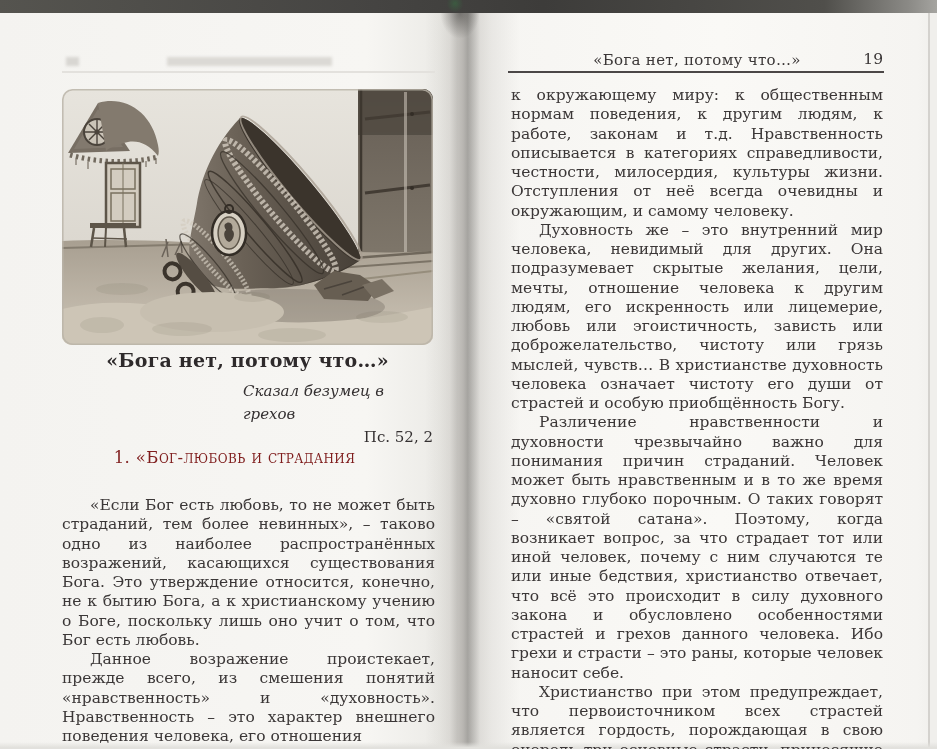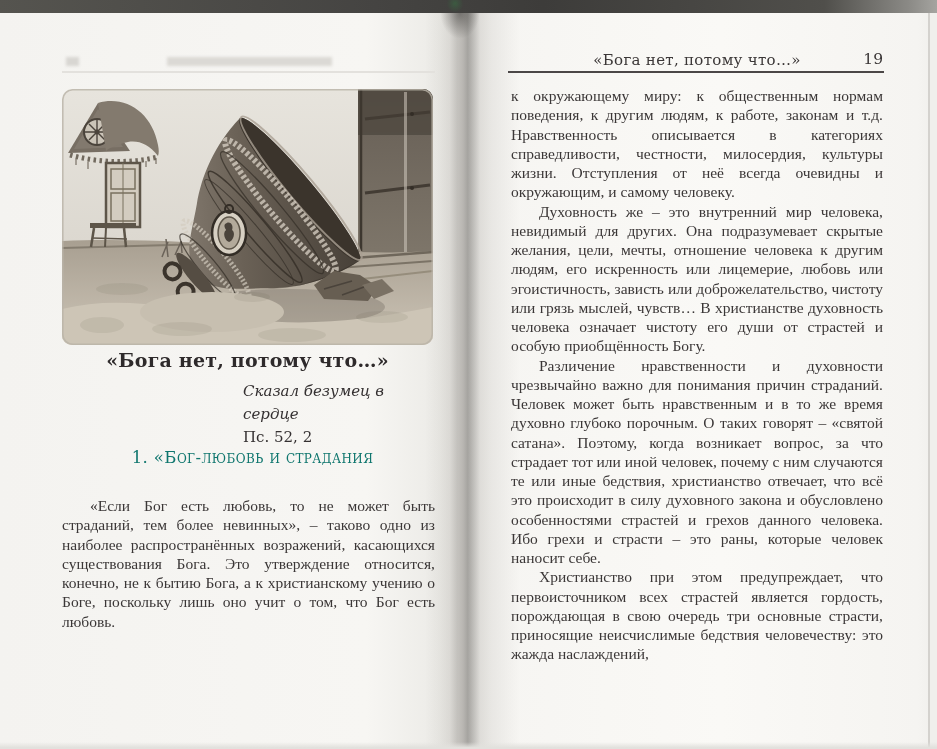--- a/index.html
+++ b/index.html
@@ -70,30 +70,30 @@
     position:absolute; left:60px; top:349px; width:375px;
     text-align:center; font-size:19px; font-weight:bold; color:#2e2a2b;
     letter-spacing:0.2px;
   }
   .lp-epigraph{
     position:absolute; left:243px; top:380px; width:192px;
     font-style:italic; font-size:15px; line-height:23px; color:#343031;
   }
   .lp-epigraph-src{
     position:absolute; left:243px; top:428px; width:190px;
-    font-size:15px; color:#343031;
+    text-align:right; font-size:15px; color:#343031;
   }
   .lp-heading{
-    position:absolute; left:65px; top:447px; width:375px;
+    position:absolute; left:47px; top:447px; width:375px;
     text-align:center; font-size:16.5px; line-height:22px;
-    font-variant:small-caps; letter-spacing:0.4px; color:#0f766e;
+    font-variant:small-caps; letter-spacing:0.4px; color:#7f1d1d;
   }
   .body-col p{
     margin:0; font-size:15.5px; line-height:19.25px;
-    text-align:justify; color:#3b3737;font-family:Liberation Serif, serif;
+    text-align:justify; color:#3b3737;
   }
   .body-col p.indent{ text-indent:28px; }
   .lp-body{ position:absolute; left:62px; top:496px; width:373px; }
 
   
   .rp-header-title{
     position:absolute; left:511px; top:51px; width:372px;
     text-align:center; font-size:15px; color:#3b3737; letter-spacing:0.3px;
   }
   .rp-page-num{
@@ -248,30 +248,31 @@
         <ellipse cx="40" cy="236" rx="22" ry="8"></ellipse>
           <ellipse cx="190" cy="208" rx="18" ry="5"></ellipse>
       </g>
       <rect x="0.8" y="0.8" width="369.4" height="254.4" rx="10" fill="none" stroke="#b9b3a8" stroke-width="1.6" opacity="0.8"></rect>
     </svg>
   </div>
 
   <div class="lp-title">«Бога нет, потому что…»</div>
 
   <div class="lp-epigraph">
-    <div>Сказал безумец в сердце</div>
+    <div>Сказал безумец в грехов</div>
   </div>
   <div class="lp-epigraph-src">Пс. 52, 2</div>
 
   <div class="lp-heading">
     <div>1. «Бог-любовь и страдания</div>
   </div>
 
   <div class="lp-body body-col">
     <p class="indent">«Если Бог есть любовь, то не может быть страданий, тем более невинных», – таково одно из наиболее распространённых возражений, касающихся существования Бога. Это утверждение относится, конечно, не к бытию Бога, а к христианскому учению о Боге, поскольку лишь оно учит о том, что Бог есть любовь.</p>
+    <p class="indent">Данное возражение проистекает, прежде всего, из смешения понятий «нравственность» и «духовность». Нравственность – это характер внешнего поведения человека, его отношения</p>
   </div>
 
   <div class="rp-header-title">«Бога нет, потому что…»</div>
   <div class="rp-page-num">19</div>
   <div class="rp-rule"></div>
 
   <div class="rp-body body-col">
     <p>к окружающему миру: к общественным нормам поведения, к другим людям, к работе, законам и т.д. Нравственность описывается в категориях справедливости, честности, милосердия, культуры жизни. Отступления от неё всегда очевидны и окружающим, и самому человеку.</p>
     <p class="indent">Духовность же – это внутренний мир человека, невидимый для других. Она подразумевает скрытые желания, цели, мечты, отношение человека к другим людям, его искренность или лицемерие, любовь или эгоистичность, зависть или доброжелательство, чистоту или грязь мыслей, чувств… В христианстве духовность человека означает чистоту его души от страстей и особую приобщённость Богу.</p>
     <p class="indent">Различение нравственности и духовности чрезвычайно важно для понимания причин страданий. Человек может быть нравственным и в то же время духовно глубоко порочным. О таких говорят – «святой сатана». Поэтому, когда возникает вопрос, за что страдает тот или иной человек, почему с ним случаются те или иные бедствия, христианство отвечает, что всё это происходит в силу духовного закона и обусловлено особенностями страстей и грехов данного человека. Ибо грехи и страсти – это раны, которые человек наносит себе.</p>

